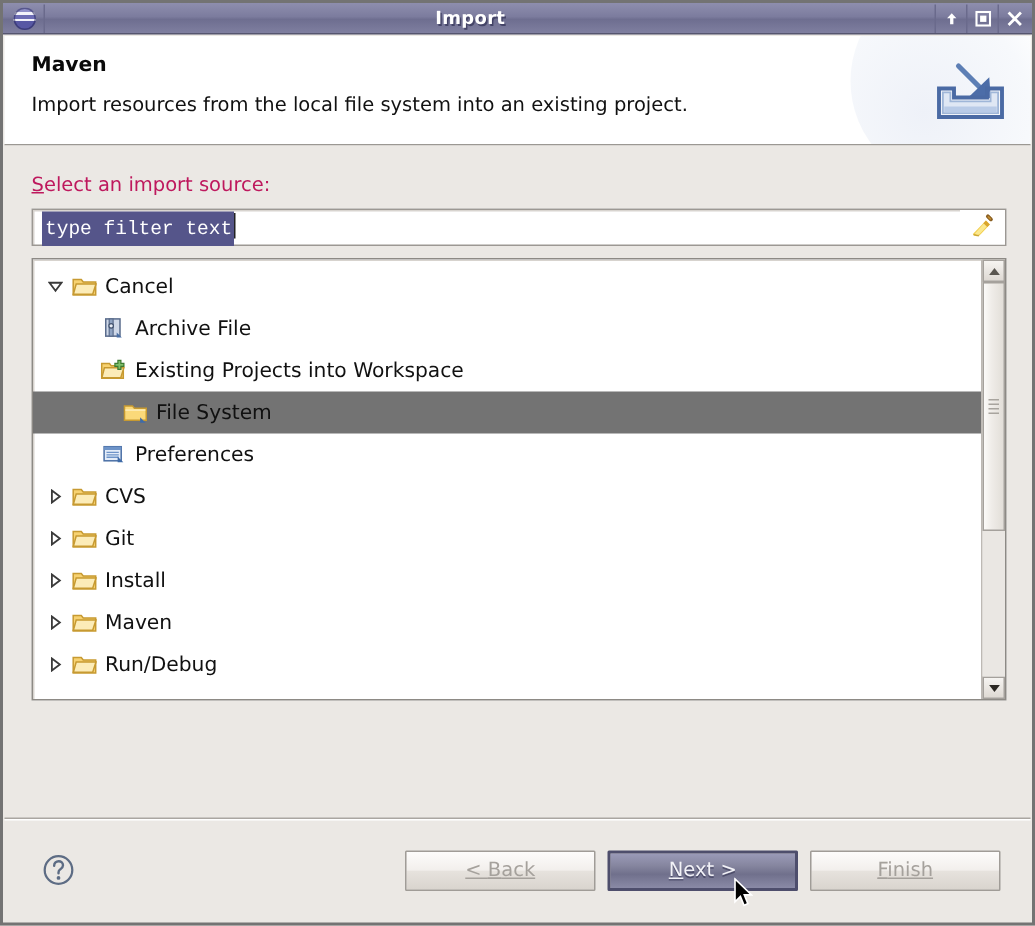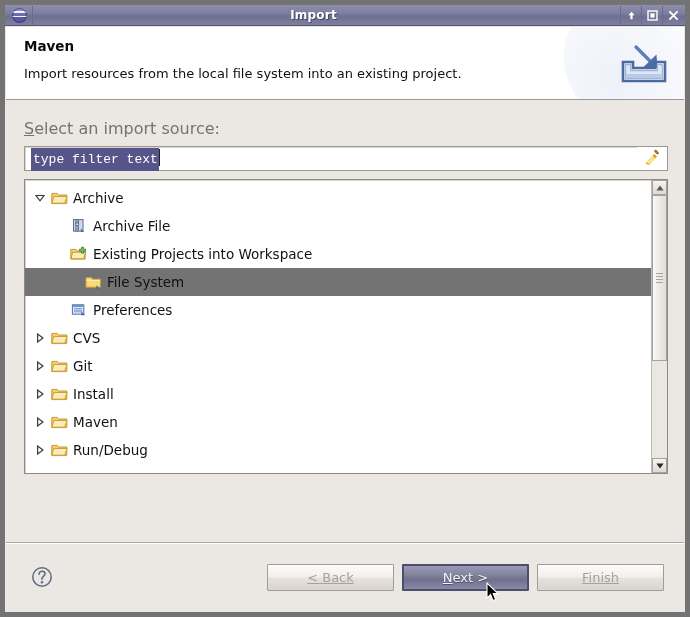--- a/index.html
+++ b/index.html
@@ -14,21 +14,21 @@
   body {
     background: #b8b5b0;
   }
 
   
   .window {
     position: absolute;
     left: 0; top: 0;
     width: 690px; height: 617px;
     background: #ebe8e4;
-    border: 5px solid #737373;
+    border: 2px solid #737373;
     display: flex;
     flex-direction: column;
   }
 
   
   .titlebar {
     height: 21px;
     flex: 0 0 21px;
     background: linear-gradient(to bottom, #8e8eae 0%, #7c7c9e 45%, #6e6e90 55%, #7f7fa0 100%);
     border-bottom: 1px solid #55556f;
@@ -123,22 +123,22 @@
   
   .body {
     flex: 1 1 auto;
     background: #ebe8e4;
     margin: 0 1px;
     padding: 19px 16px 0 18px;
     position: relative;
   }
 
   .field-label {
-    font-size: 16px;
-    color: #737373;
+    font-size: 13px;
+    color: #be185d;
     margin-bottom: 8px;
   }
   .mn { text-decoration: underline; }
 
   
   .filter-row {
     display: flex;
     align-items: stretch;
     height: 25px;
     border: 1px solid #9c9893;
@@ -394,21 +394,21 @@
             <svg width="10" height="10" viewBox="0 0 10 10">
               <path d="M1 2.5 L9 2.5 L5 7.8 Z" fill="none" stroke="#3a3a3a" stroke-width="1.2"></path>
             </svg>
           </span>
           <span class="row-icon">
             <svg width="17" height="14" viewBox="0 0 17 14">
               <path d="M0.8 2.4 h5.4 l1.3 1.6 h8.3 v8.6 H0.8 Z" fill="#f7d271" stroke="#c79a31" stroke-width="1"></path>
               <path d="M2.8 5.4 h13.2 l-2.2 6.8 H0.9 Z" fill="#fcecb8" stroke="#c79a31" stroke-width="1"></path>
             </svg>
           </span>
-          <span class="row-label">Archive</span>
+          <span class="row-label">Cancel</span>
         </div>
 
         <div class="row">
           <span class="twisty pad"></span>
           <span class="indent"></span>
           <span class="row-icon">
             <svg width="16" height="16" viewBox="0 0 16 16">
               <rect x="2.5" y="1.6" width="9.5" height="11.5" fill="#cfd8e8" stroke="#5a6c8c" stroke-width="1"></rect>
               <rect x="4.8" y="1.6" width="2.6" height="11.5" fill="#8fa3c2" stroke="#5a6c8c" stroke-width="0.8"></rect>
               <circle cx="6.1" cy="6.2" r="1.5" fill="#e8edf6" stroke="#42526e" stroke-width="0.8"></circle>

